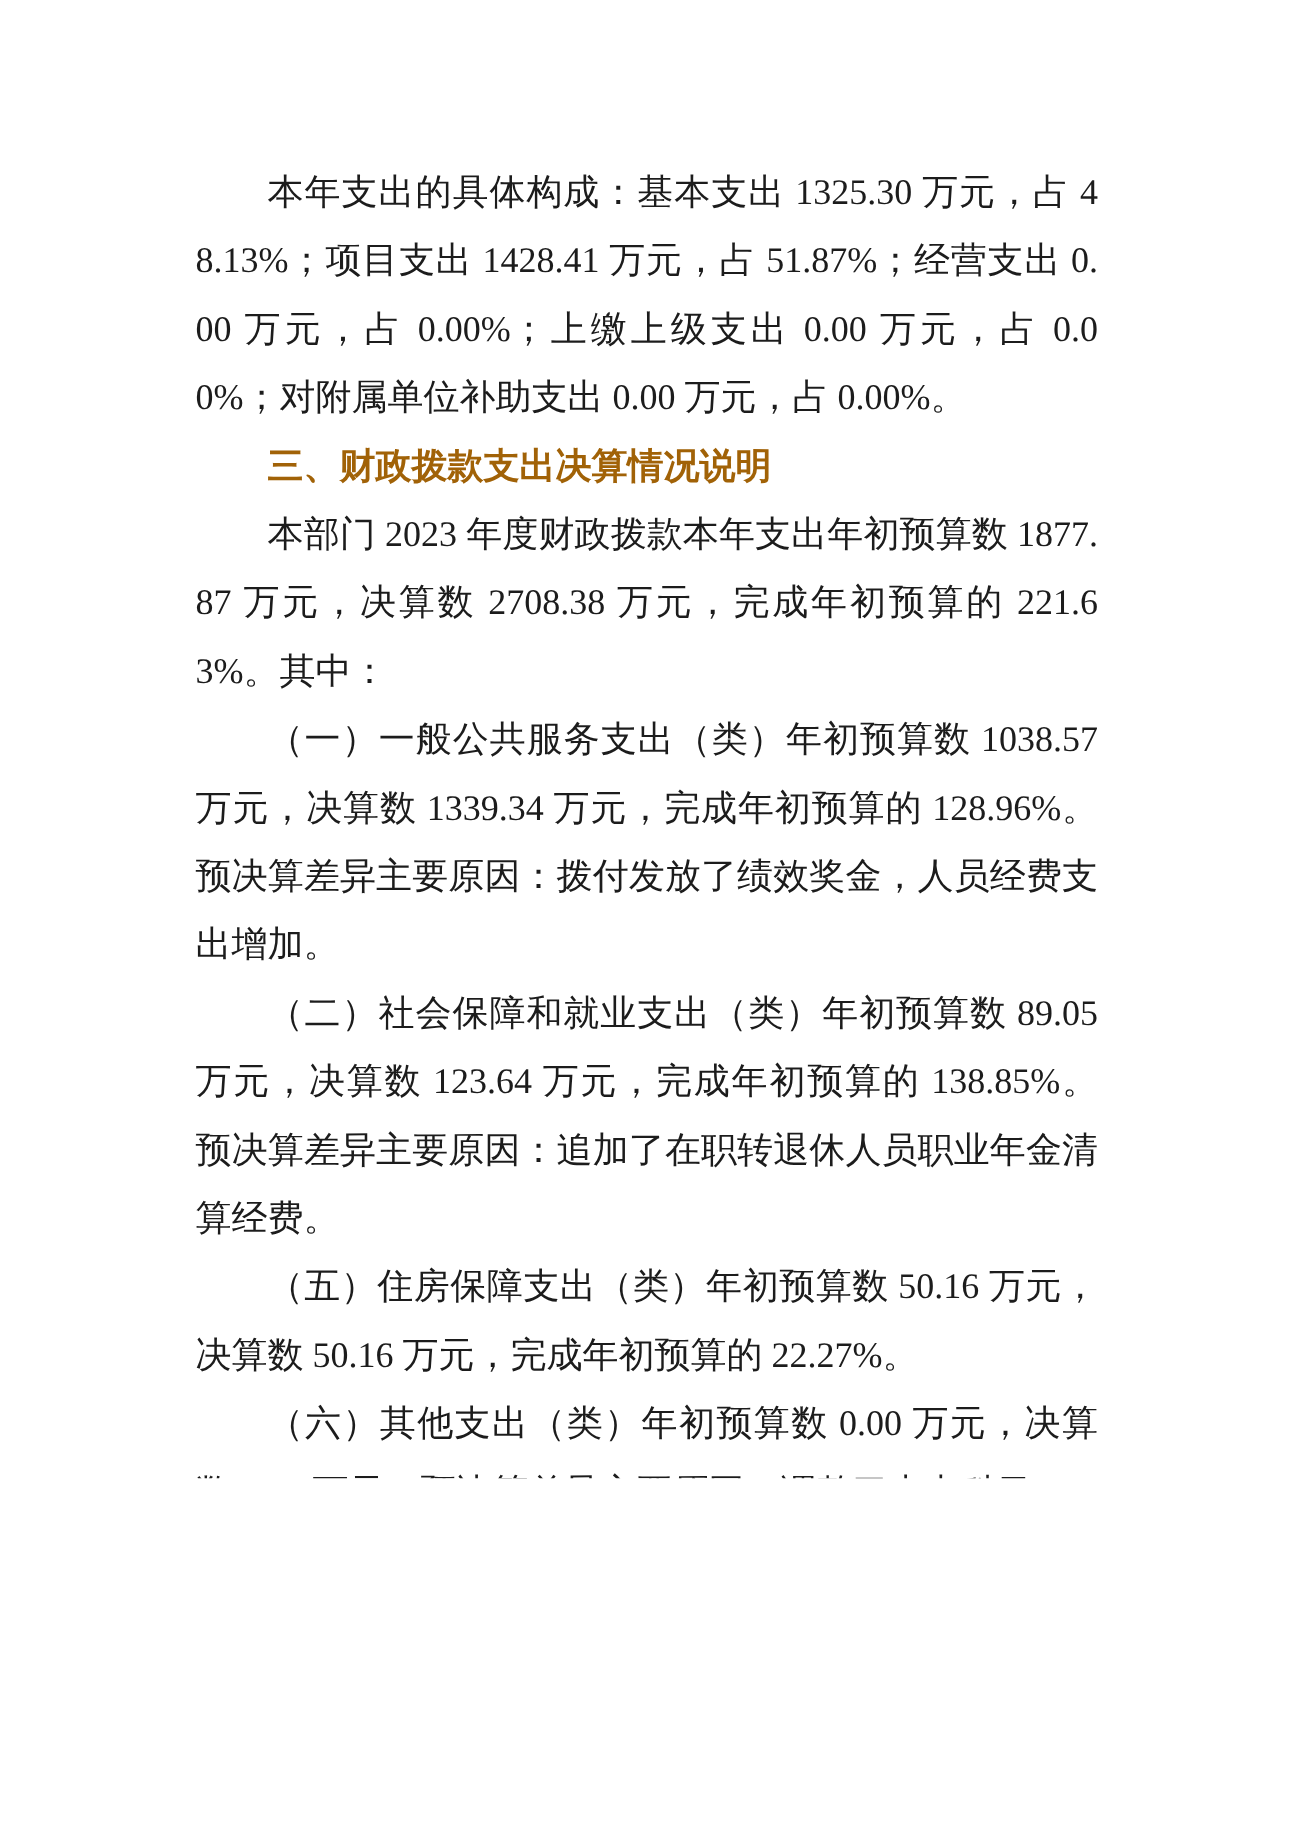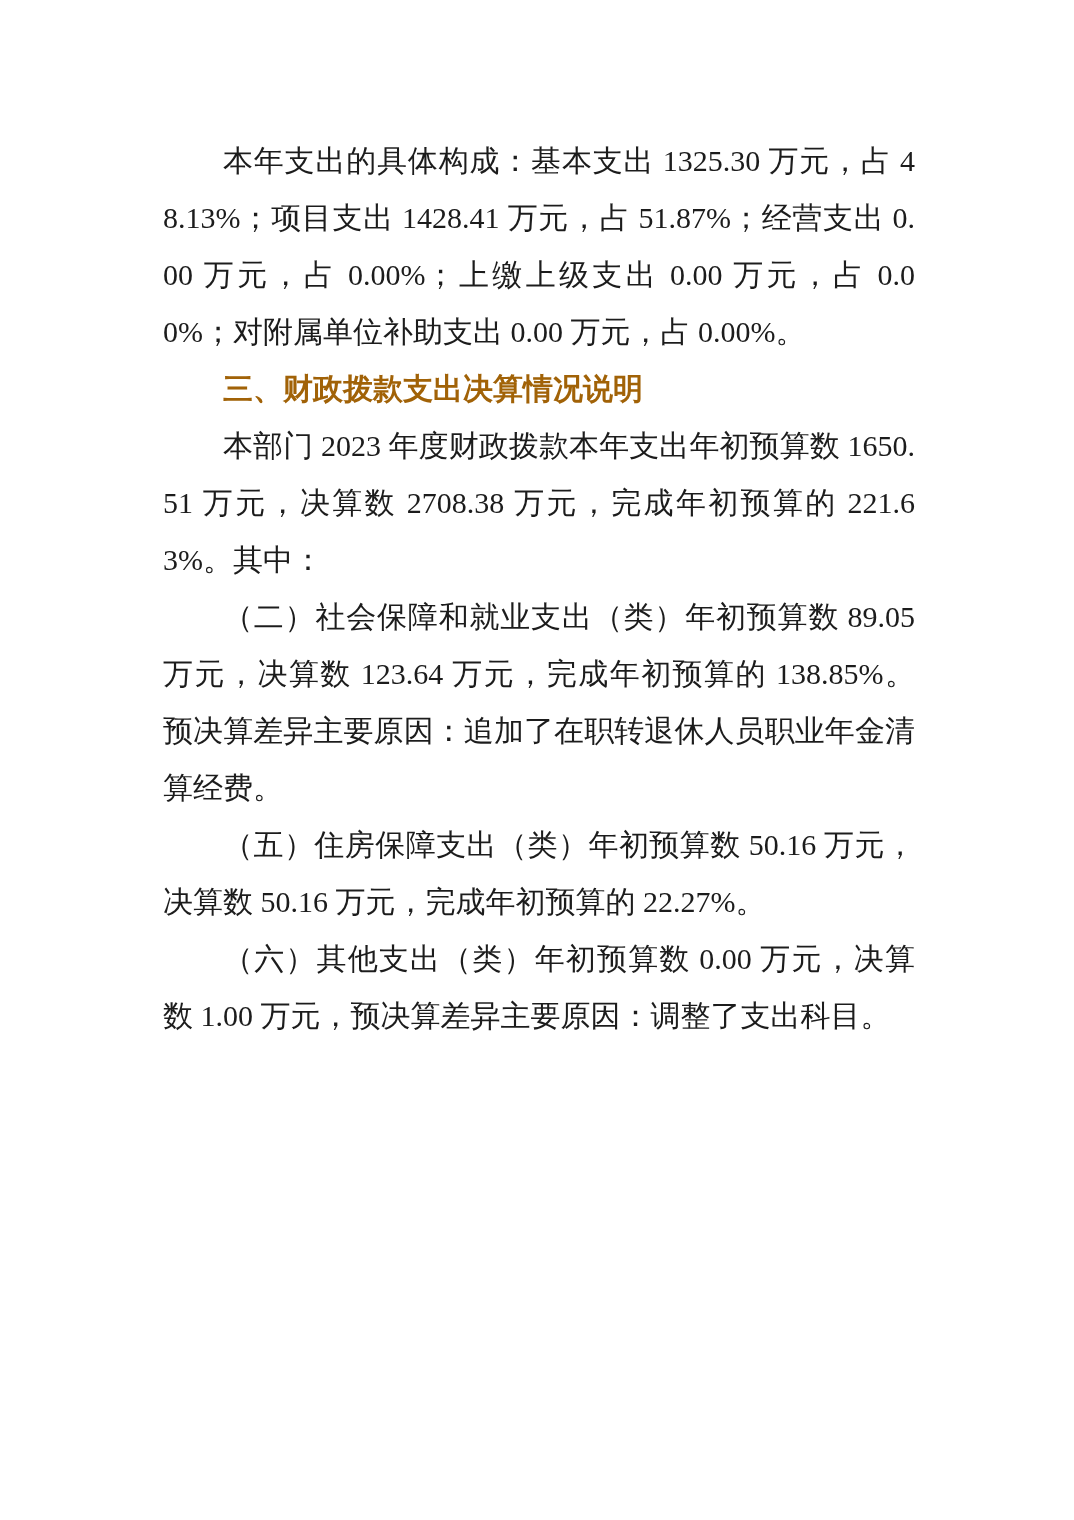--- a/index.html
+++ b/index.html
@@ -60,22 +60,23 @@
 <body>
 
 <div class="page">
 
   <div class="content">
 
     <p>本年支出的具体构成：基本支出 1325.30 万元，占 48.13%；项目支出 1428.41 万元，占 51.87%；经营支出 0.00 万元，占 0.00%；上缴上级支出 0.00 万元，占 0.00%；对附属单位补助支出 0.00 万元，占 0.00%。</p>
 
     <h3 class="section-heading">三、财政拨款支出决算情况说明</h3>
 
-    <p>本部门 2023 年度财政拨款本年支出年初预算数 1650.51 万元，决算数 2708.38 万元，完成年初预算的 221.63%。其中：</p>
+    <p>本部门 2023 年度财政拨款本年支出年初预算数 1877.87 万元，决算数 2708.38 万元，完成年初预算的 221.63%。其中：</p>
 
+    <p>（一）一般公共服务支出（类）年初预算数 1038.57 万元，决算数 1339.34 万元，完成年初预算的 128.96%。预决算差异主要原因：拨付发放了绩效奖金，人员经费支出增加。</p>
 
     <p>（二）社会保障和就业支出（类）年初预算数 89.05 万元，决算数 123.64 万元，完成年初预算的 138.85%。预决算差异主要原因：追加了在职转退休人员职业年金清算经费。</p>
 
 
 
     <p>（五）住房保障支出（类）年初预算数 50.16 万元，决算数 50.16 万元，完成年初预算的 22.27%。</p>
 
     <p>（六）其他支出（类）年初预算数 0.00 万元，决算数 1.00 万元，预决算差异主要原因：调整了支出科目。</p>
 
   </div>

